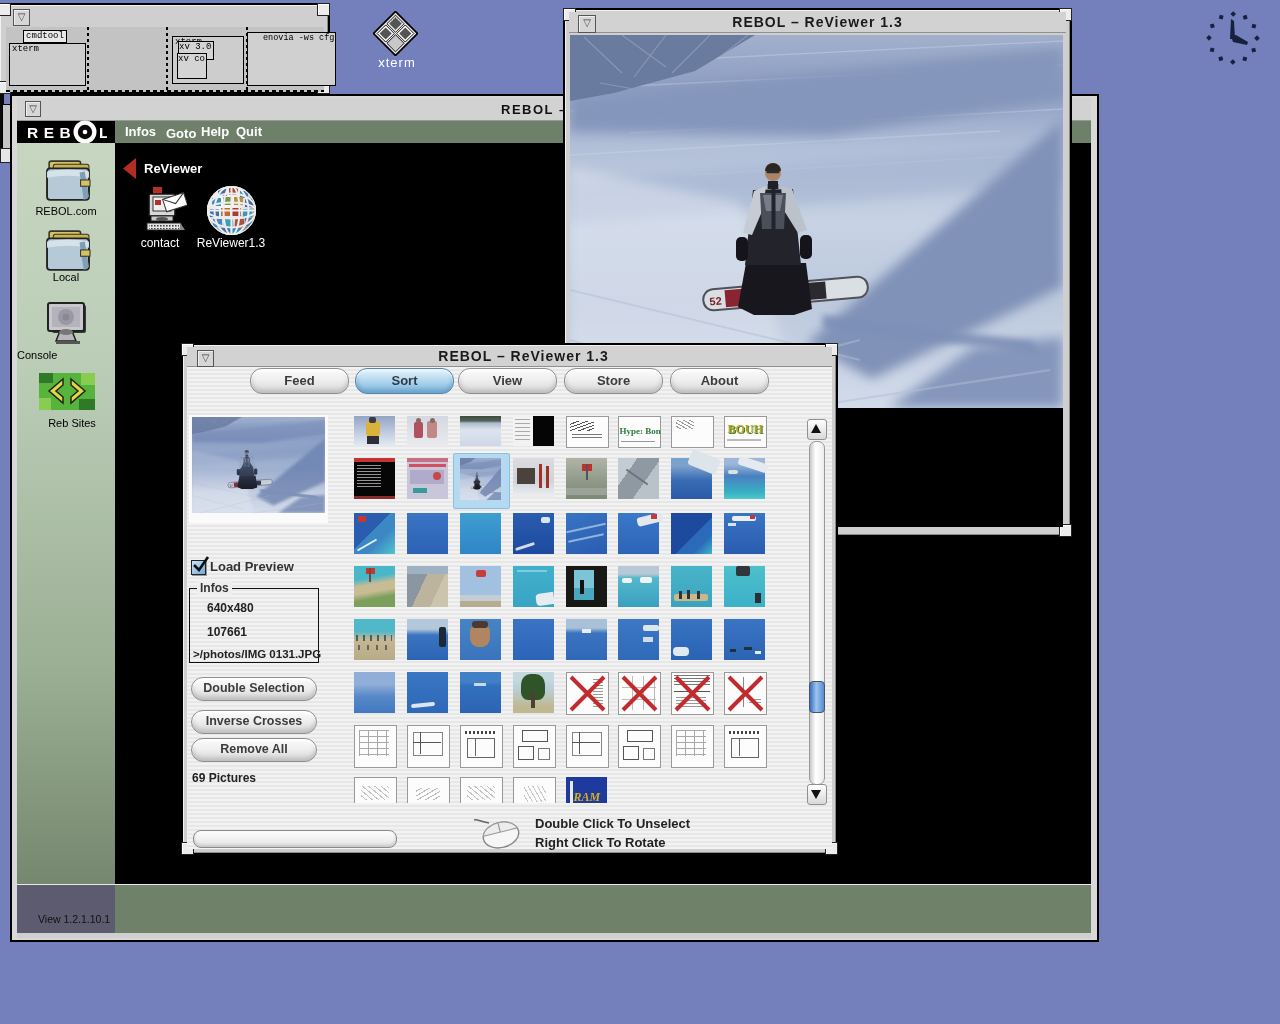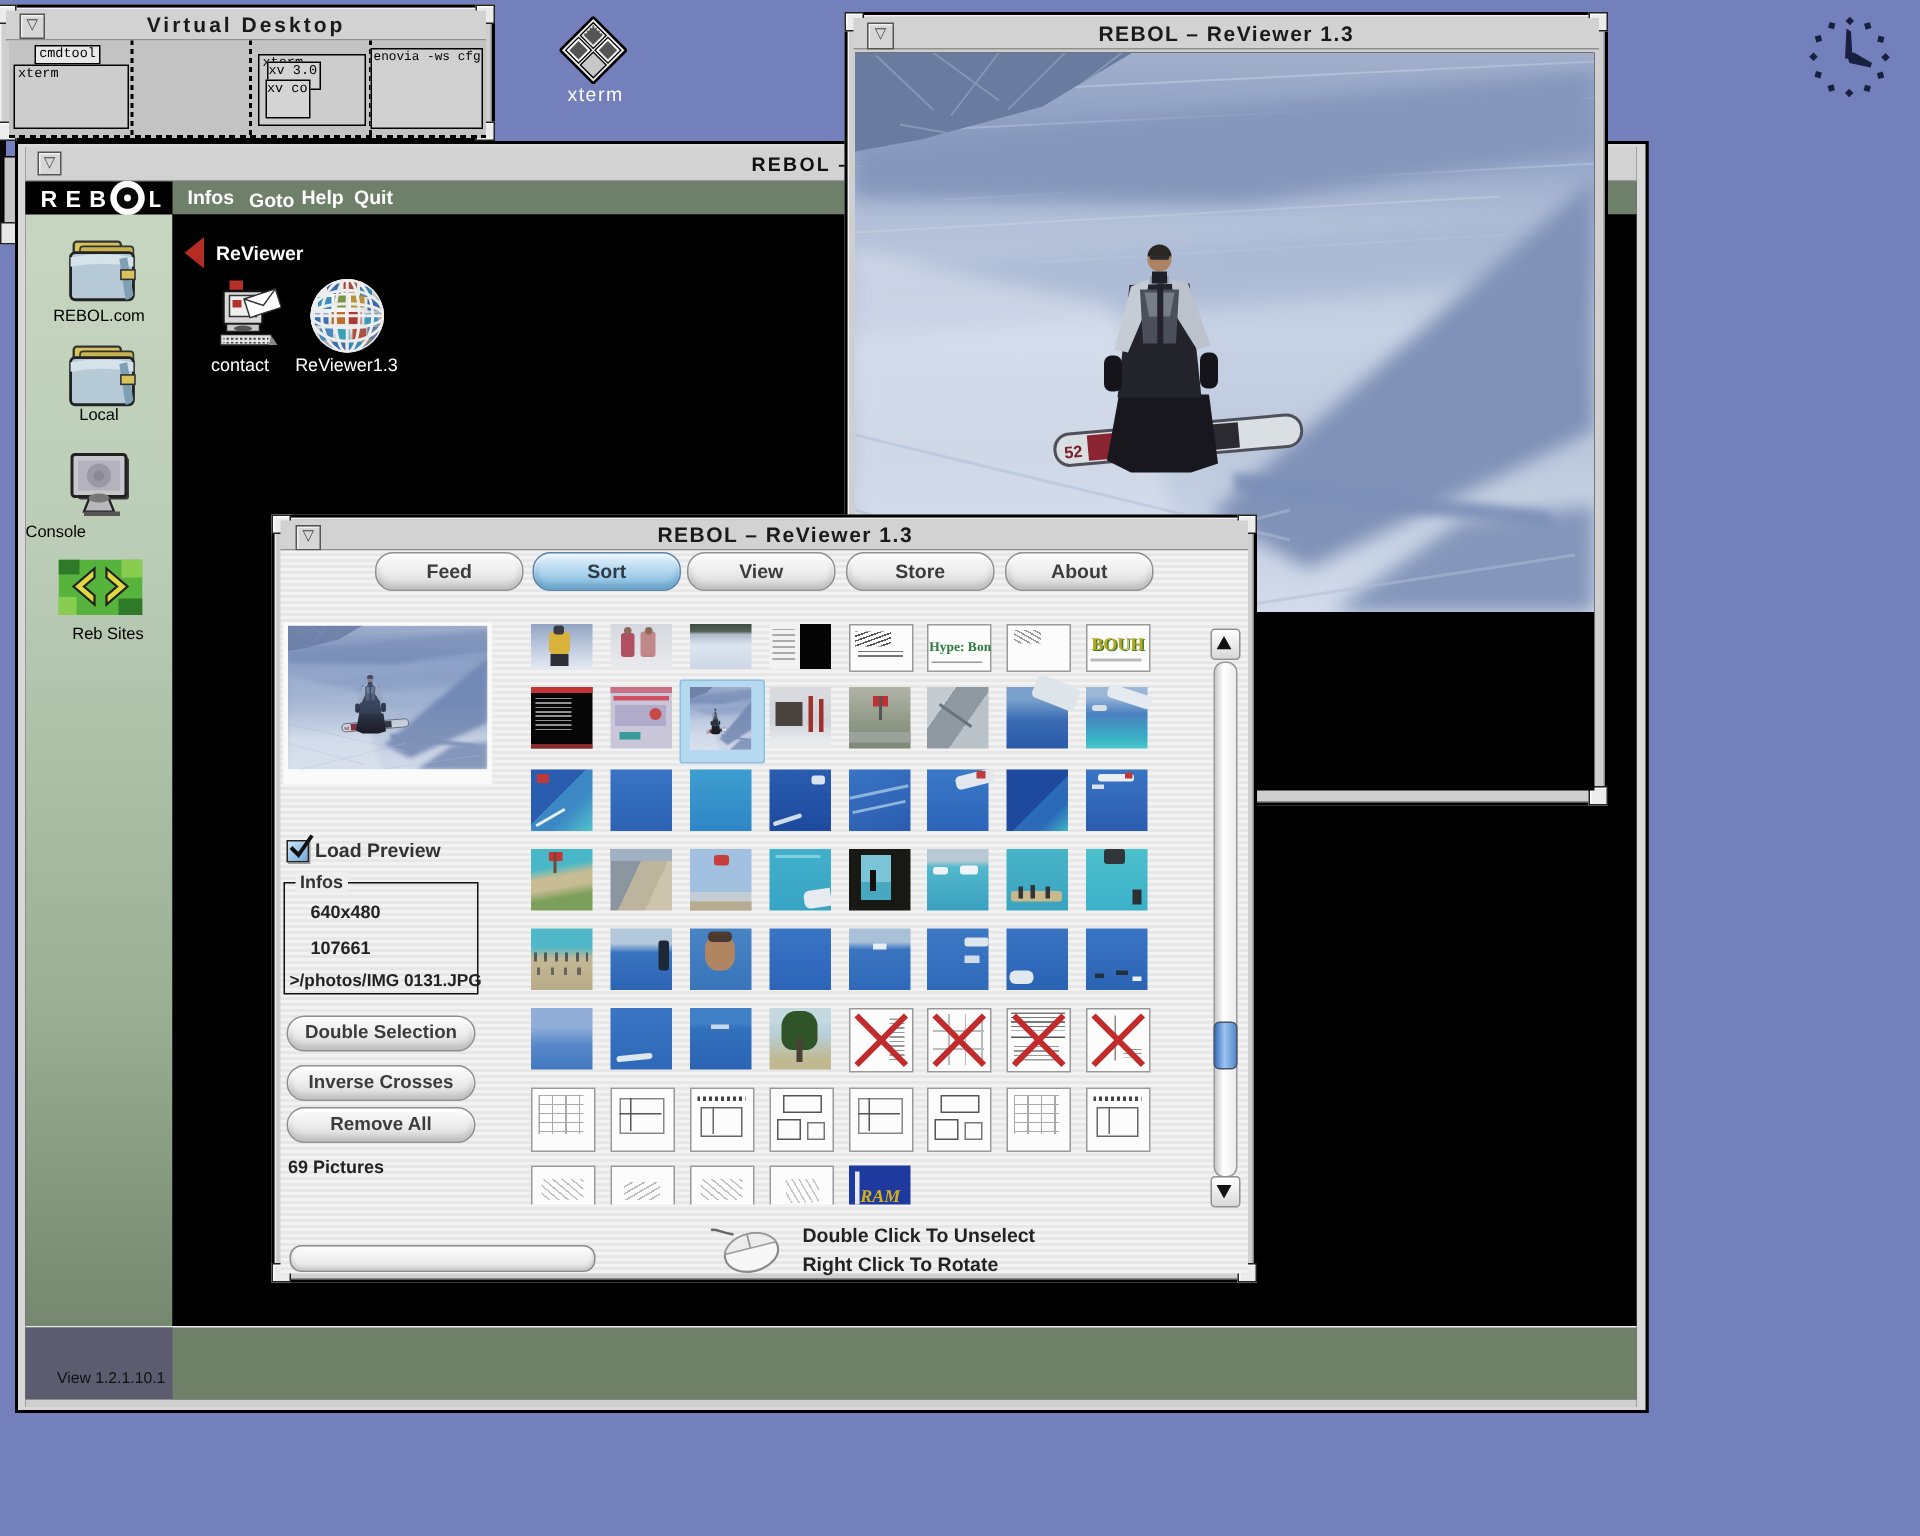--- a/index.html
+++ b/index.html
@@ -148,37 +148,36 @@
   </g>
 </svg>
 </div>
 <div class="abs" style="left:374px;top:55px;width:46px;height:14px;color:#fff;font-size:13px;letter-spacing:1px;text-align:center;">xterm</div>
 
 <div class="mwm" id="vd" style="z-index:2;left:-2px;top:3px;width:328px;height:87px;">
     <div class="cnr" style="left:-2px;top:-2px;"></div>
     <div class="cnr" style="right:-2px;top:-2px;"></div>
     <div class="cnr" style="left:-2px;bottom:-2px;"></div>
     <div class="cnr" style="right:-2px;bottom:-2px;"></div>
-  <div class="mtitle" style="top:2px;height:19px;font-size:14px;letter-spacing:2px;line-height:19px;">Virtual Desktop</div>
   <div class="mbtn" style="left:13px;top:4px;width:15px;height:15px;"></div>
   <div class="abs" id="pager" style="left:6px;top:22px;right:4px;bottom:0px;background:#c3c3c3;">
 
     <div class="abs" style="left:81px;top:0;bottom:2px;width:2px;background:repeating-linear-gradient(180deg,#000 0 3px,transparent 3px 6px);"></div>
     <div class="abs" style="left:160px;top:0;bottom:2px;width:2px;background:repeating-linear-gradient(180deg,#000 0 3px,transparent 3px 6px);"></div>
     <div class="abs" style="left:240px;top:0;bottom:2px;width:2px;background:repeating-linear-gradient(180deg,#000 0 3px,transparent 3px 6px);"></div>
     <div class="abs" style="left:0;right:0;bottom:0;height:2px;background:repeating-linear-gradient(90deg,#000 0 4px,transparent 4px 7px);"></div>
 
     <div class="abs" style="left:17px;top:3px;width:42px;height:11px;background:#e8e8e8;border:1px solid #000;font-size:9px;font-family:'Liberation Mono',monospace;line-height:10px;text-align:center;">cmdtool</div>
     <div class="abs" style="left:3px;top:16px;width:73px;height:41px;background:#cdcdcd;border:1px solid #000;font-size:9px;font-family:'Liberation Mono',monospace;padding-left:2px;">xterm</div>
 
     <div class="abs" style="left:166px;top:9px;width:68px;height:46px;background:#cdcdcd;border:1px solid #000;font-size:9px;font-family:'Liberation Mono',monospace;padding-left:2px;">xterm</div>
     <div class="abs" style="left:172px;top:14px;width:34px;height:17px;background:#d4d4d4;border:1px solid #000;font-size:9px;font-family:'Liberation Mono',monospace;white-space:nowrap;overflow:hidden;">xv 3.0</div>
     <div class="abs" style="left:171px;top:26px;width:28px;height:24px;background:#d4d4d4;border:1px solid #000;font-size:9px;font-family:'Liberation Mono',monospace;">xv co</div>
 
-    <div class="abs" style="left:241px;top:5px;width:72px;height:52px;background:#d0d0d0;border:1px solid #000;font-size:8.5px;font-family:'Liberation Mono',monospace;padding-left:1px;white-space:nowrap;overflow:hidden;">enovia -ws cfg</div>
+    <div class="abs" style="left:241px;top:5px;width:72px;height:52px;background:#d0d0d0;border:1px solid #000;font-size:8.5px;font-family:'Liberation Mono',monospace;padding-left:15px;white-space:nowrap;overflow:hidden;">enovia -ws cfg</div>
   </div>
 </div>
 
 <div class="abs" style="z-index:1;left:0;top:90px;width:4px;height:58px;background:#0a0a0a;"></div>
 <div class="abs" style="z-index:1;left:2px;top:104px;width:9px;height:54px;background:#c6c6c6;border:1px solid #000;"></div>
 <div class="abs" style="z-index:1;left:0;top:148px;width:11px;height:13px;background:#e6e6e6;border:1px solid #222;"></div>
 <div class="abs" id="mid" style="z-index:3;left:10px;top:94px;width:1087px;height:846px;background:#000;border:1px solid #000;">
   <div class="abs" style="left:1px;top:1px;right:1px;bottom:1px;border:2px solid #d8d8d8;border-left-width:5px;border-right-width:6px;">
 
     <div class="abs" style="left:0;top:0;right:0;height:22px;background:#d2d2d2;border-bottom:1px solid #999;">

